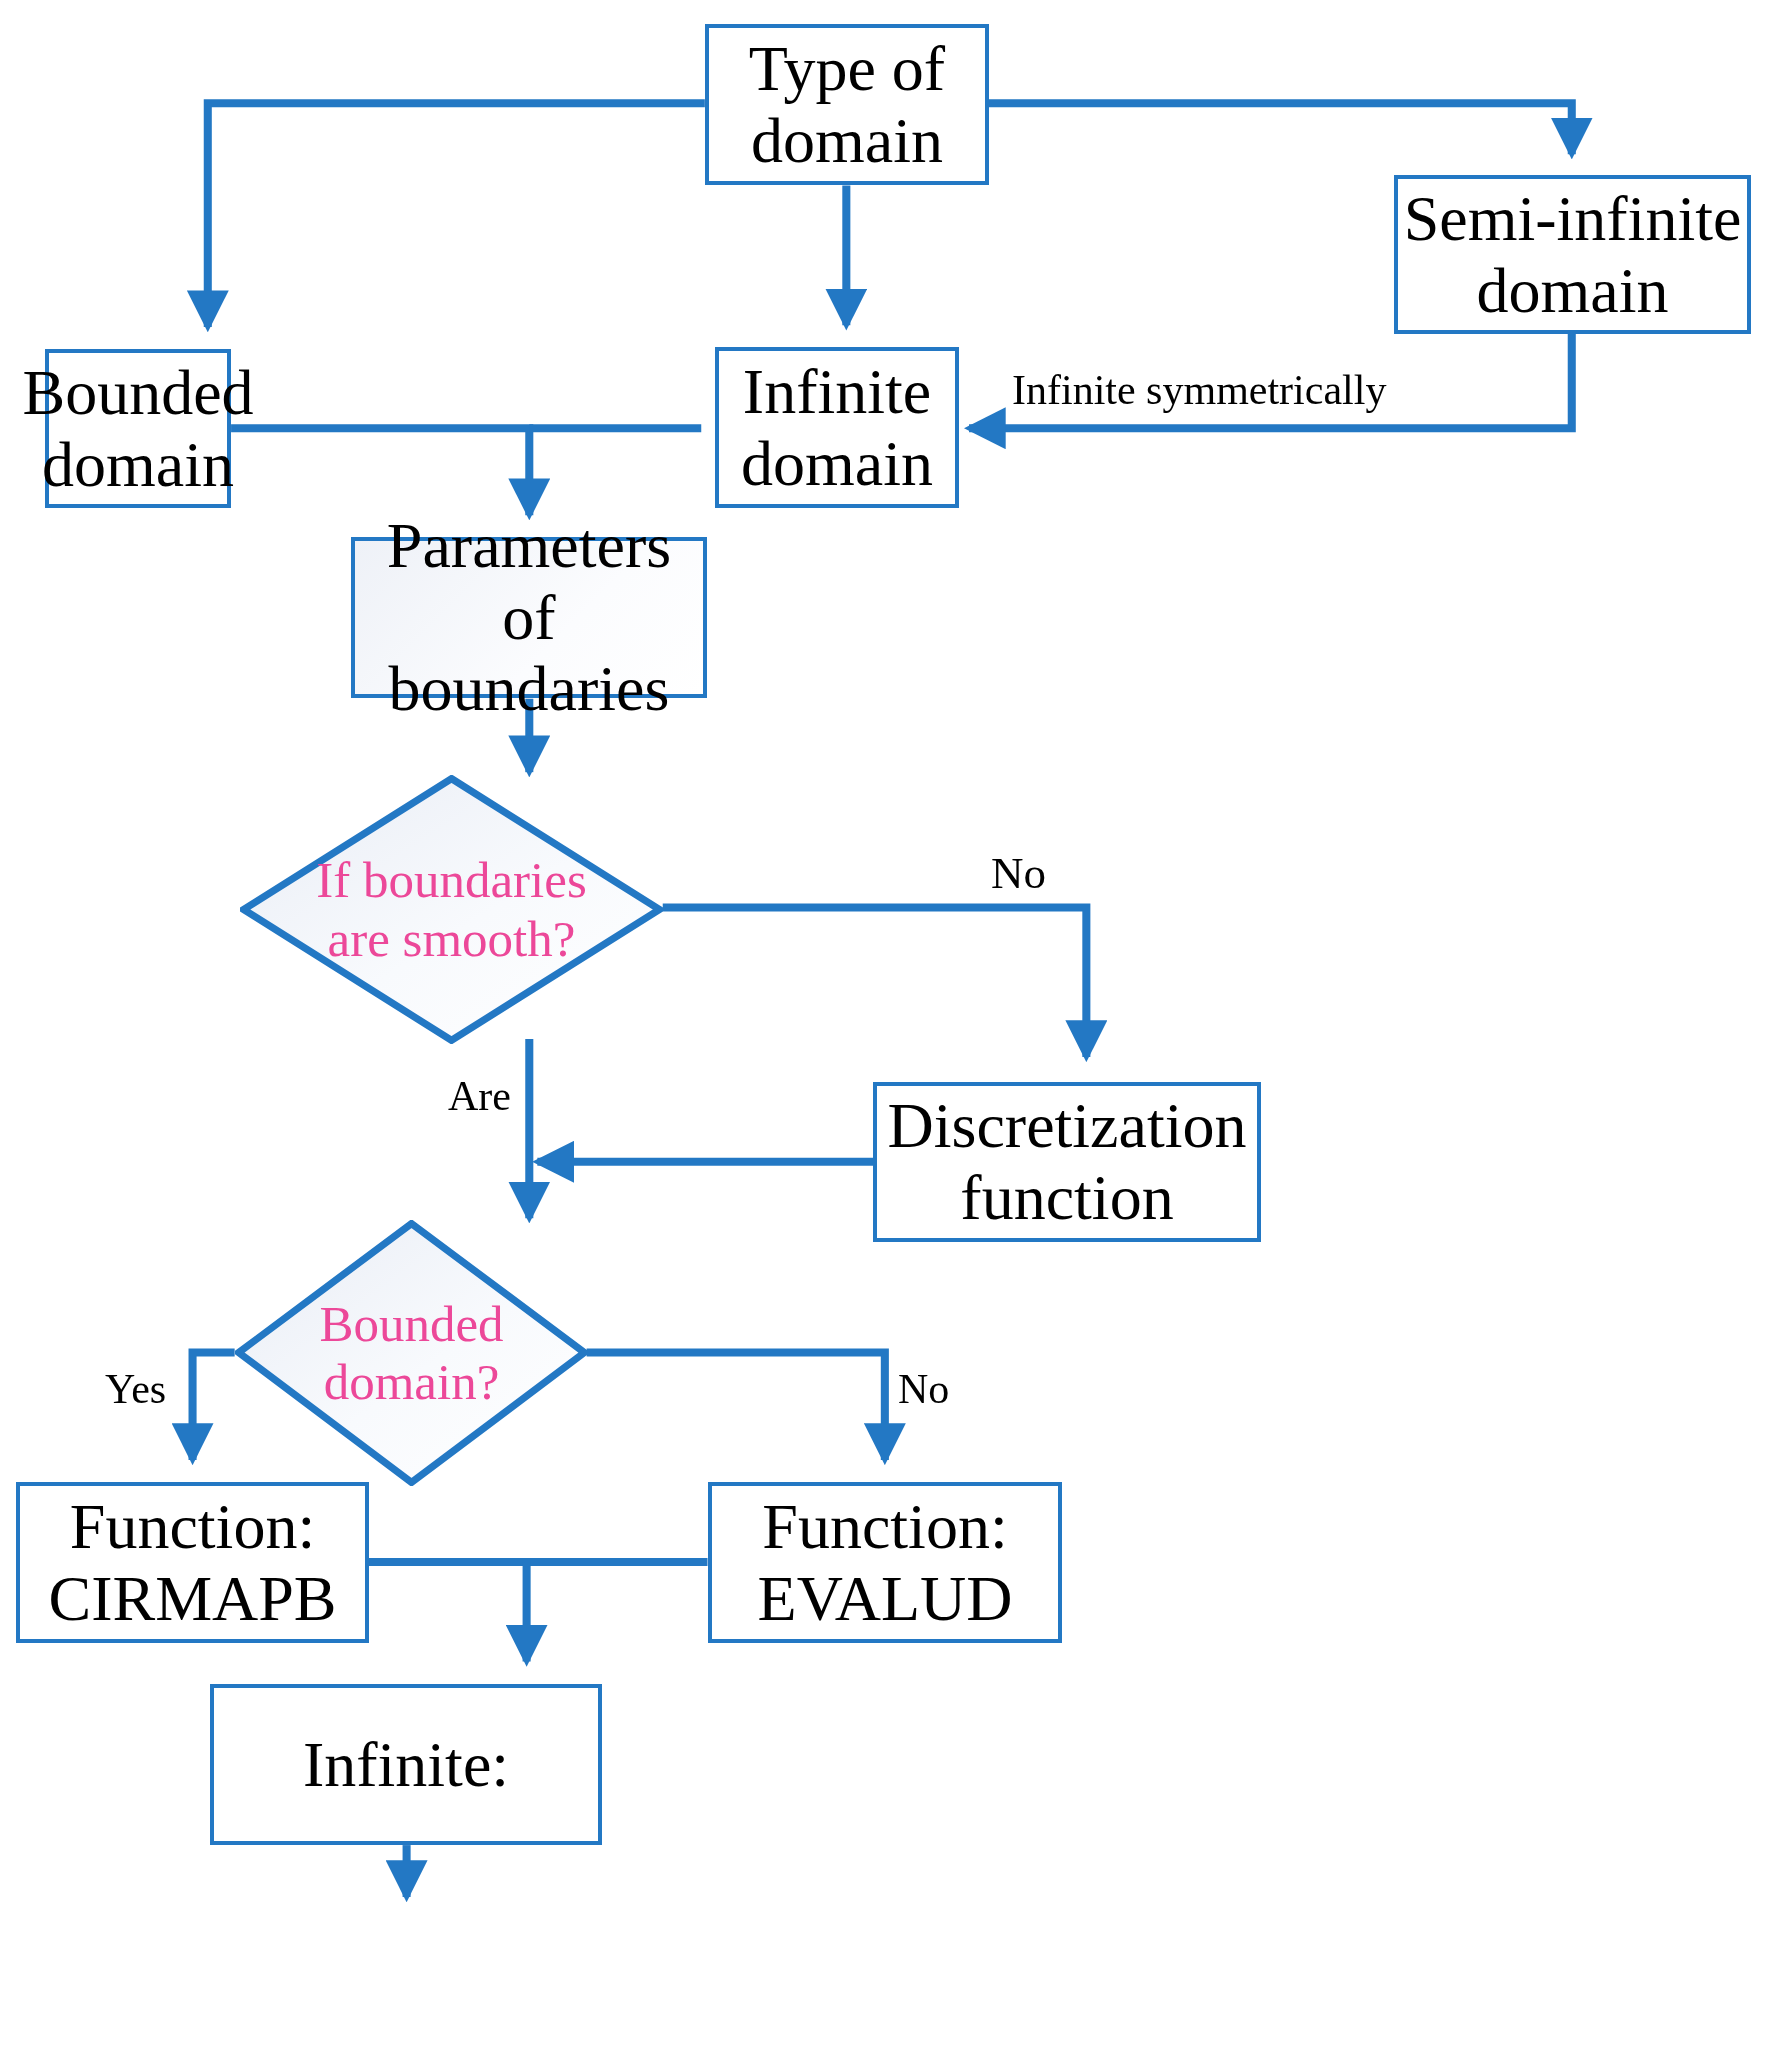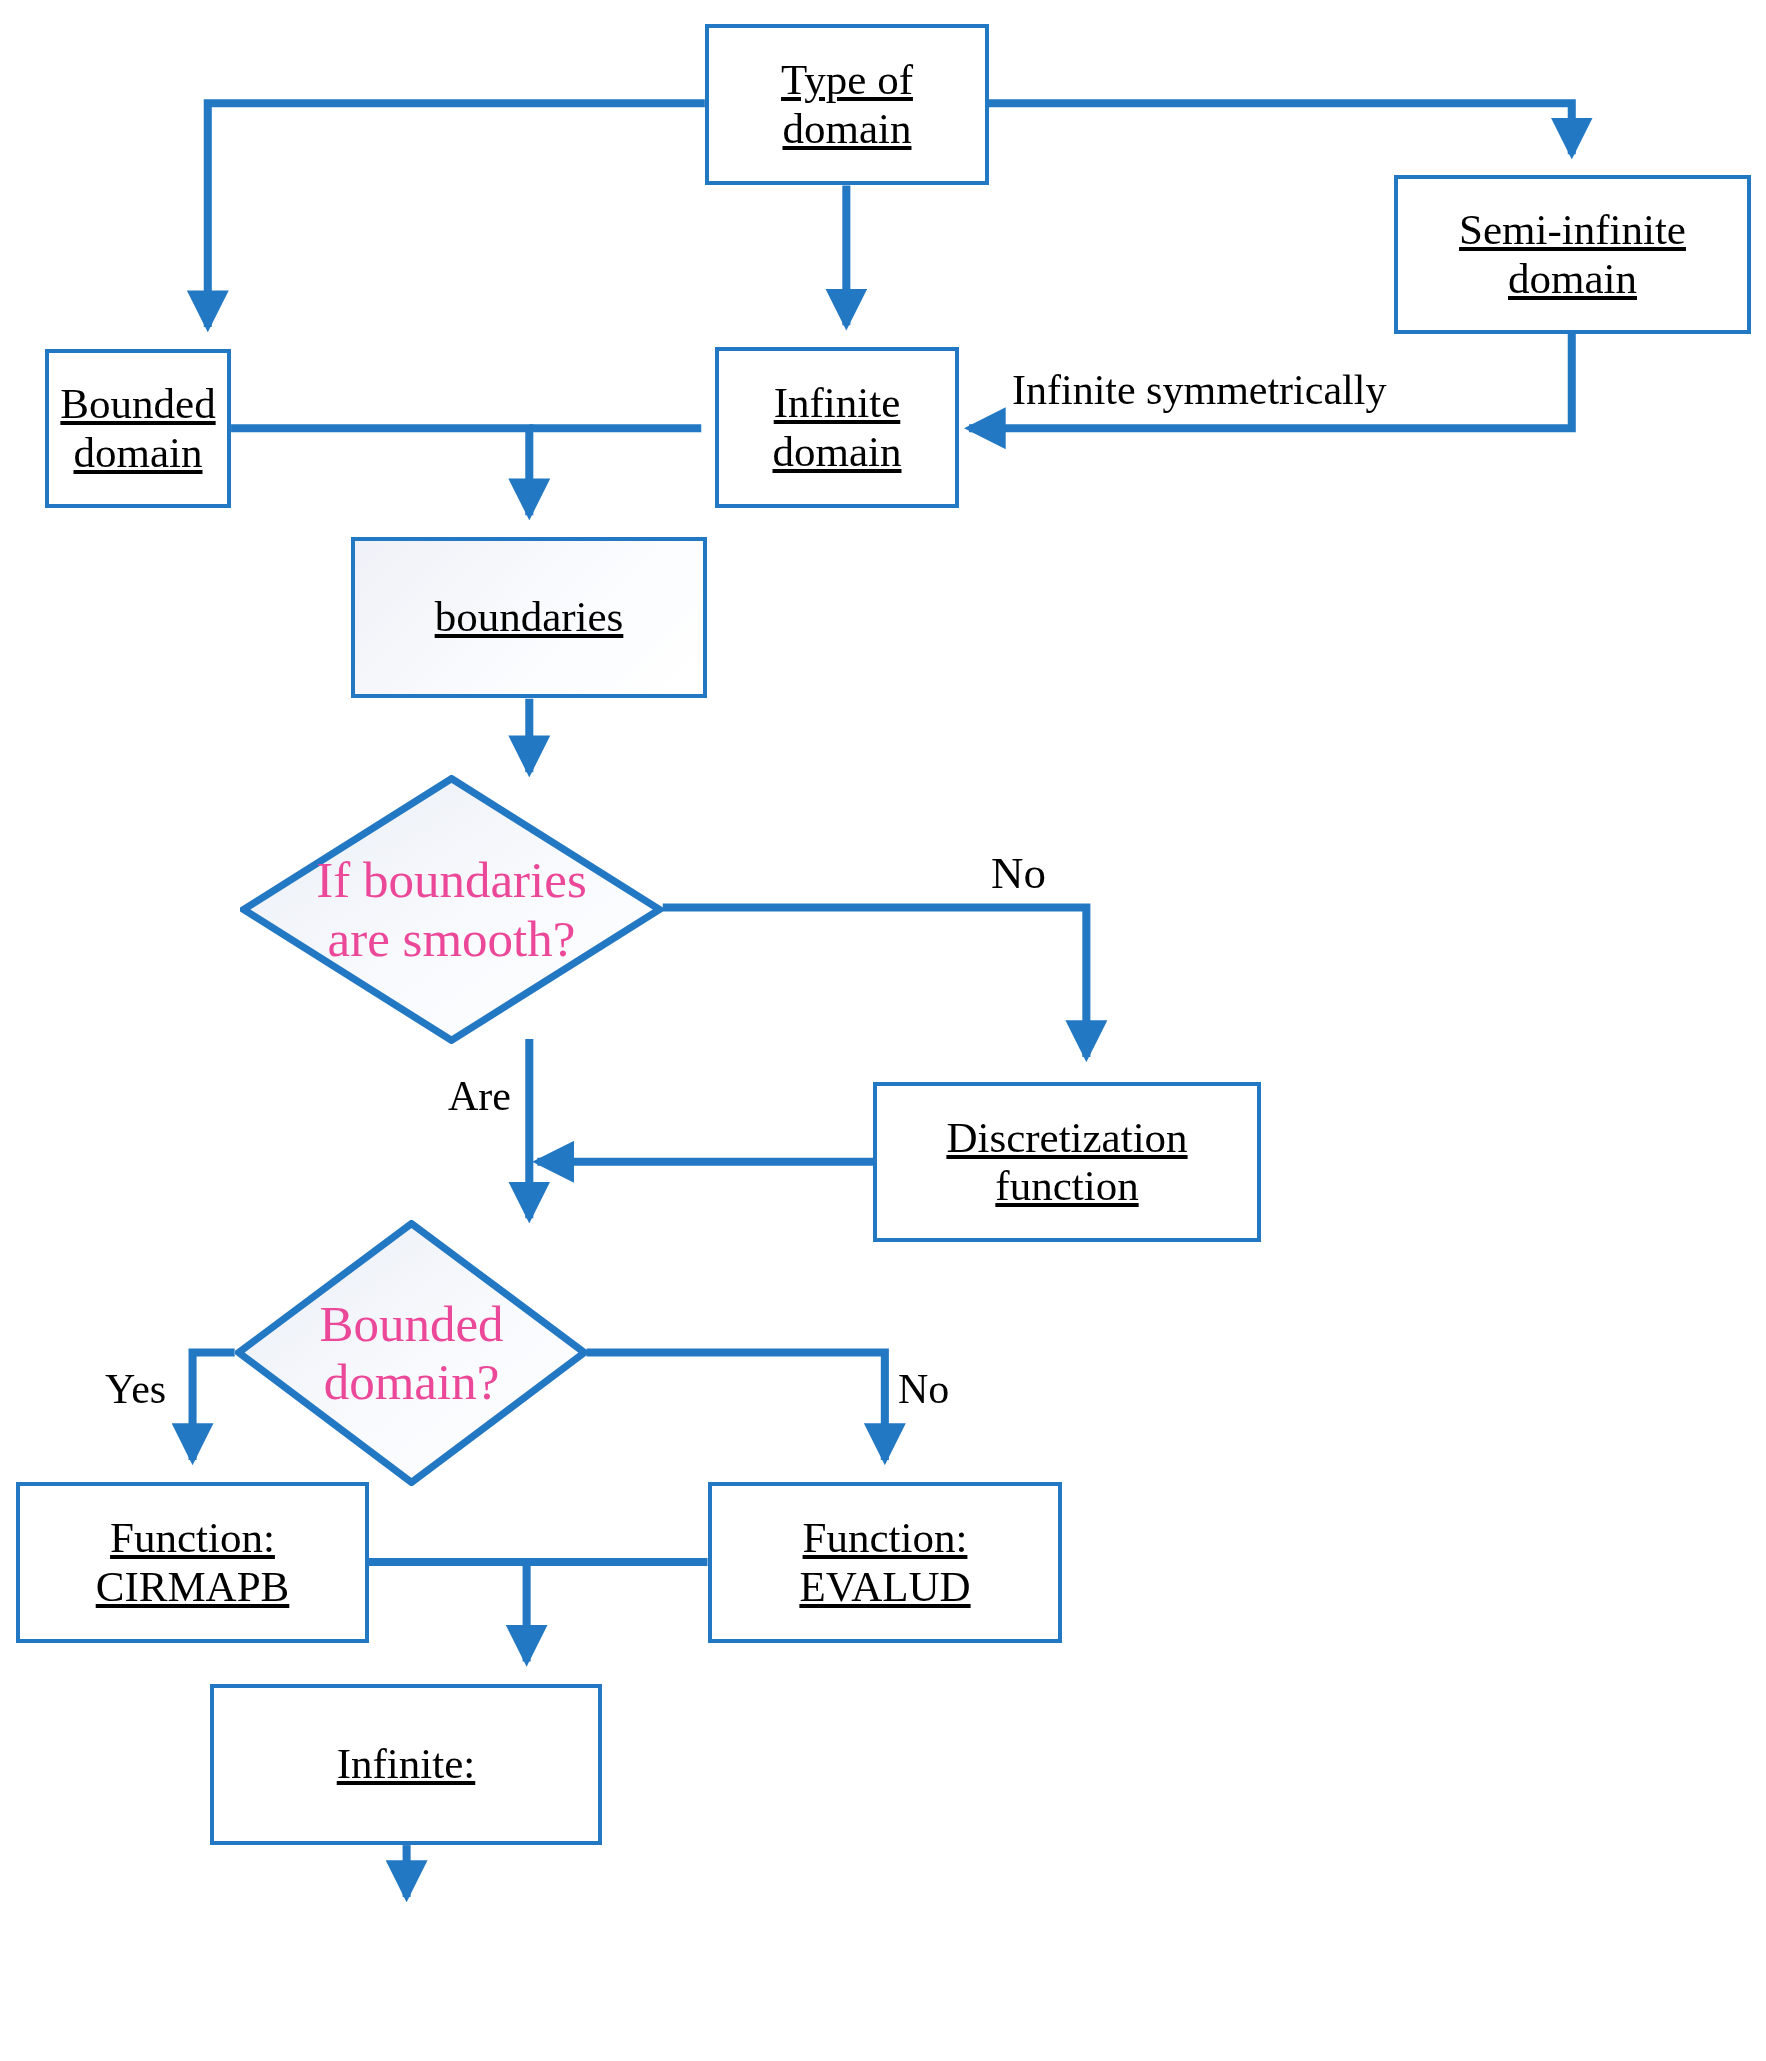--- a/index.html
+++ b/index.html
@@ -28,22 +28,21 @@
     display: flex;
     align-items: center;
     justify-content: center;
     text-align: center;
     color: #000000;
     line-height: 1.12;
   }
   .box {
     border: 4.5px solid #2378c4;
     background: #ffffff;
-    font-size: 43px;
-    text-decoration: underline;
+    font-size: 64px;
   }
   .box.tinted {
     background: linear-gradient(135deg, #eef1f7 0%, #fbfcfe 60%, #ffffff 100%);
   }
   .diamond-wrap {
     position: absolute;
     display: block;
   }
   .diamond-wrap svg {
     position: absolute;
@@ -145,20 +144,21 @@
 
   <div class="node box" style="left:715px; top:347px; width:244px; height:161px;">
     <span>
       <span class="txt2">Infinite</span>
       <span class="txt2">domain</span>
     </span>
   </div>
 
   <div class="node box tinted" style="left:351px; top:537px; width:356px; height:161px;">
     <span>
+      <span class="txt2">Parameters of</span>
       <span class="txt2">boundaries</span>
     </span>
   </div>
 
   <div class="diamond-wrap" style="left:240px; top:775px; width:423px; height:269px;">
     <svg width="423" height="269" viewBox="0 0 472 300">
       <defs>
         <linearGradient id="dg1" x1="0" y1="0" x2="1" y2="1">
           <stop offset="0%" stop-color="#e9edf5"></stop>
           <stop offset="55%" stop-color="#f8fafd"></stop>

